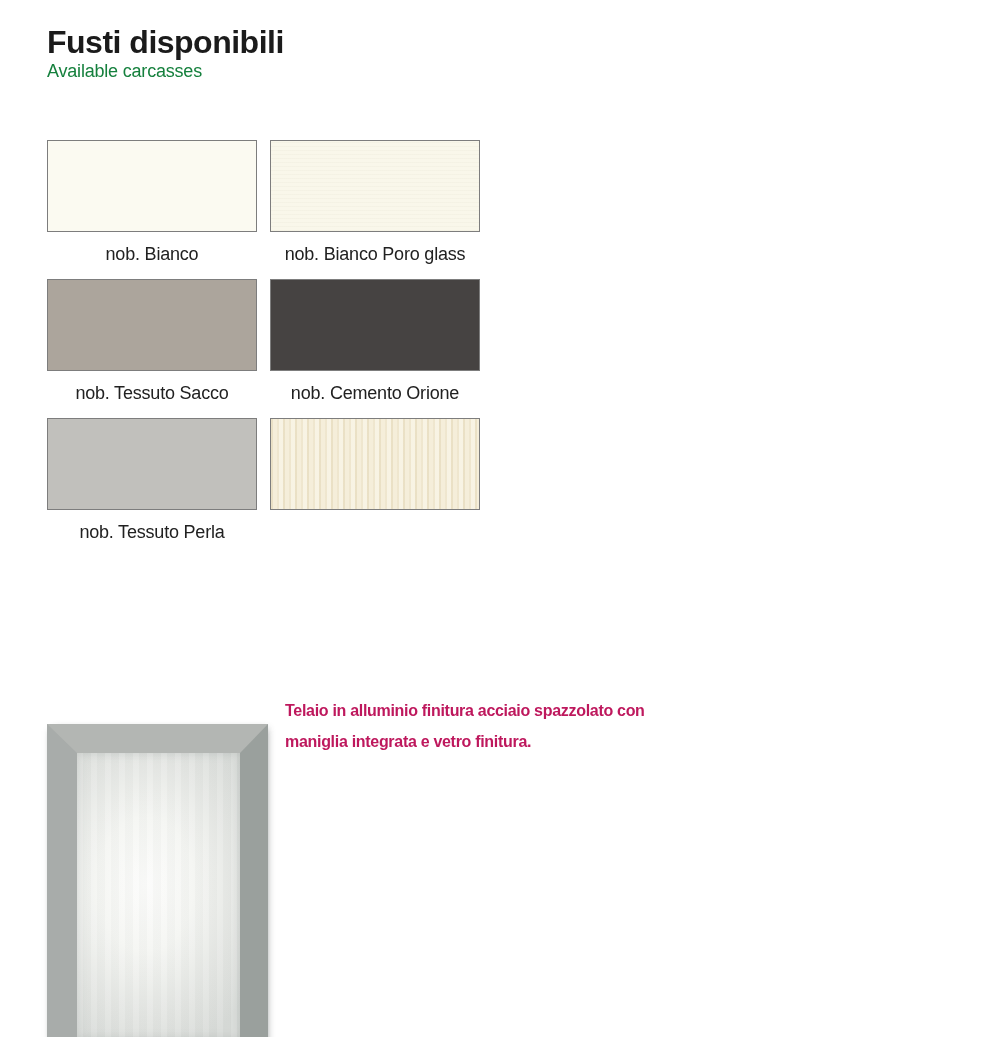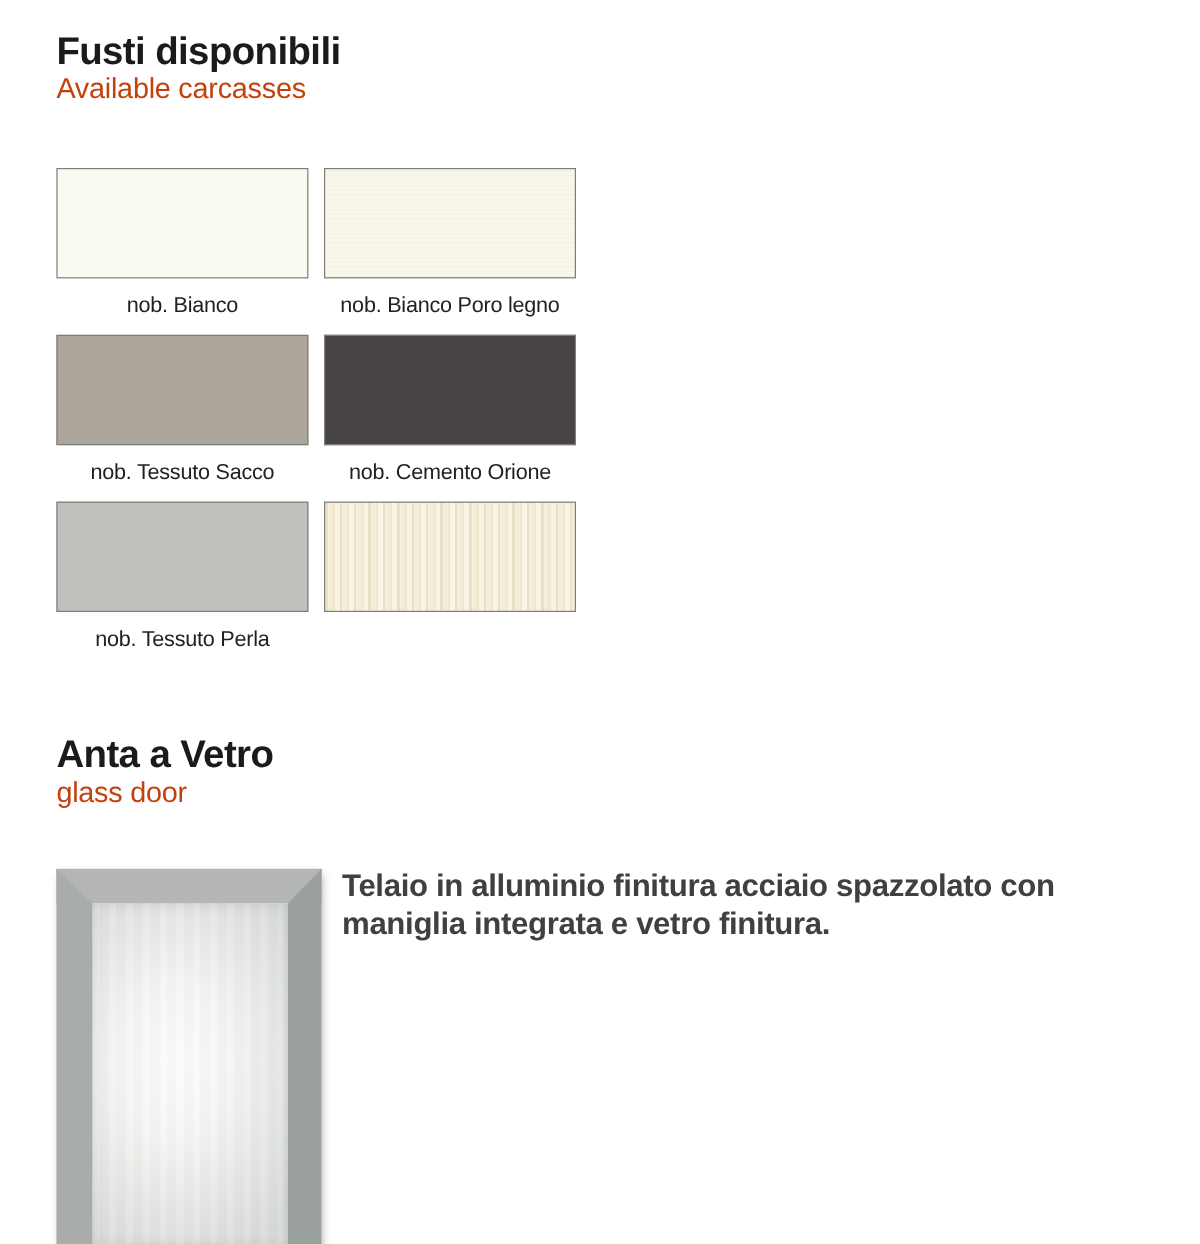--- a/index.html
+++ b/index.html
@@ -22,24 +22,24 @@
   .section-header h1 {
     margin: 0;
     font-size: 32px;
     font-weight: bold;
     letter-spacing: -0.5px;
     line-height: 36px;
     color: #1b1b1b;
   }
   .section-header .subtitle {
     margin: 1px 0 0 0;
-    font-size: 24px;
+    font-size: 18px;
     font-weight: normal;
     letter-spacing: -0.2px;
-    color: #c2410c;
+    color: #15803d;
   }
   #fusti-header { position: absolute; left: 47px; top: -3px; }
   #anta-header  { position: absolute; left: 47px; top: 583px; }
 
   
   .swatch-grid {
     position: absolute;
     left: 47px;
     top: 113px;
     display: grid;
@@ -111,27 +111,27 @@
       rgba(255,255,255,0.10) 0px, rgba(255,255,255,0.10) 6px,
       rgba(170,176,172,0.05) 6px, rgba(170,176,172,0.05) 14px
     );
     pointer-events: none;
   }
 
   
   .door-description {
     position: absolute;
     left: 285px;
-    top: 696px;
+    top: 668px;
     width: 620px;
-    font-size: 26px;
+    font-size: 16px;
     font-weight: bold;
     letter-spacing: -0.3px;
     line-height: 31px;
-    color: #404040;
+    color: #be185d;
   }
 </style>
 </head>
 <body>
 
 <div class="page">
 
   <div class="section-header" id="fusti-header">
     <h1>Fusti disponibili</h1>
     <div class="subtitle">Available carcasses</div>
@@ -139,21 +139,21 @@
 
   <div class="swatch-grid">
 
     <div class="swatch-cell">
       <div class="swatch" style="background-color: rgb(251, 250, 241);"></div>
       <div class="swatch-label">nob. Bianco</div>
     </div>
 
     <div class="swatch-cell">
       <div class="swatch" data-texture="poro-legno" style="background-color: rgb(249, 247, 234);"></div>
-      <div class="swatch-label">nob. Bianco Poro legno</div>
+      <div class="swatch-label">nob. Bianco Poro glass</div>
     </div>
 
     <div class="swatch-cell">
       <div class="swatch" style="background-color: rgb(172, 165, 156);"></div>
       <div class="swatch-label">nob. Tessuto Sacco</div>
     </div>
 
     <div class="swatch-cell">
       <div class="swatch" style="background-color: rgb(70, 67, 66);"></div>
       <div class="swatch-label">nob. Cemento Orione</div>
@@ -163,24 +163,20 @@
       <div class="swatch" style="background-color: rgb(193, 192, 188);"></div>
       <div class="swatch-label">nob. Tessuto Perla</div>
     </div>
 
     <div class="swatch-cell">
       <div class="swatch" data-texture="wood-grain-vertical" style="background-color: rgb(245, 238, 218);"></div>
     </div>
 
   </div>
 
-  <div class="section-header" id="anta-header">
-    <h1>Anta a Vetro</h1>
-    <div class="subtitle">glass door</div>
-  </div>
 
   <div class="door"></div>
 
   <div class="door-description">
     <div>Telaio in alluminio finitura acciaio spazzolato con</div>
     <div>maniglia integrata e vetro finitura.</div>
   </div>
 
 </div>
 

